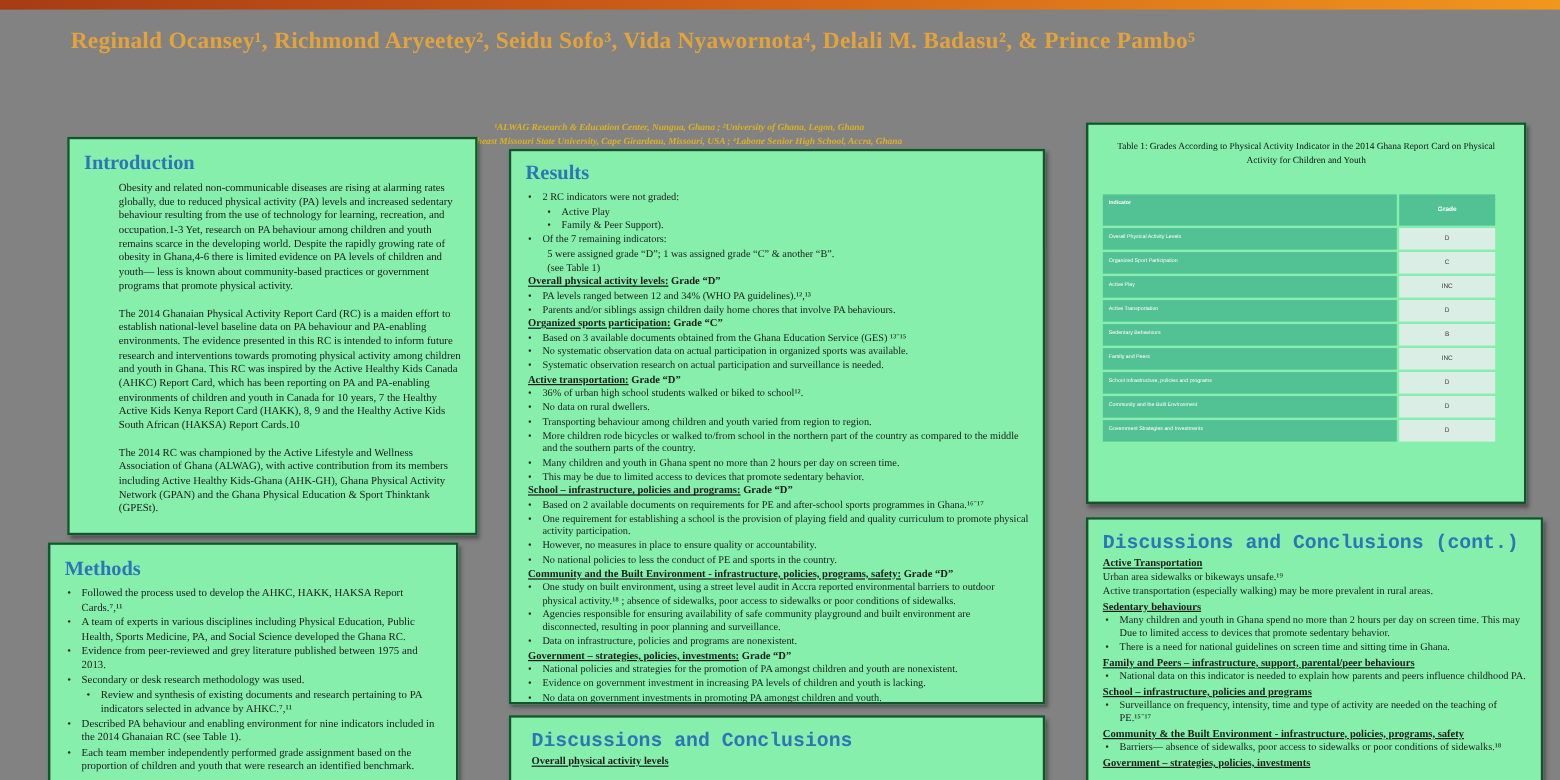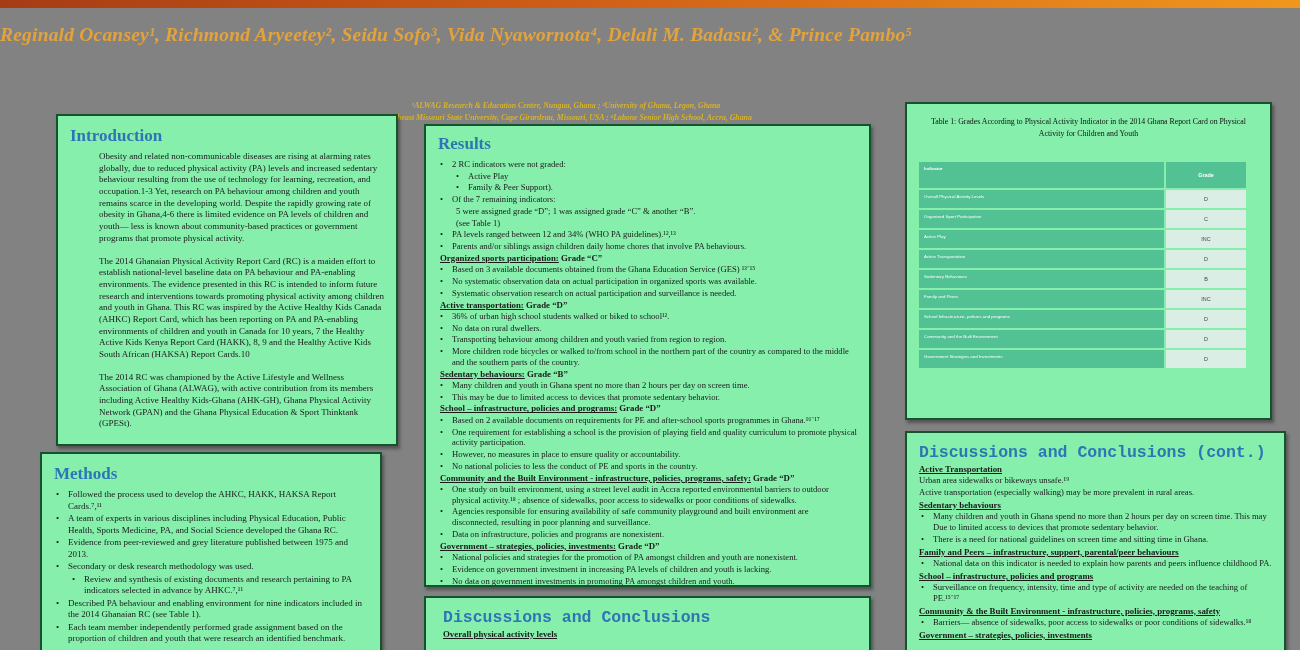--- a/index.html
+++ b/index.html
@@ -6,22 +6,22 @@
   body{
     width:1300px;height:650px;overflow:hidden;position:relative;
     background:var(--bg,#828282);
     font-family:"Liberation Serif", serif;
   }
   .topbar{
     position:absolute;top:0;left:0;width:1300px;height:8px;
     background:linear-gradient(90deg,var(--bar1,#a63c14) 0%,var(--bar2,#cf5f17) 45%,var(--bar3,#f0971d) 100%);
   }
   .authors{
-    position:absolute;top:24px;left:0;width:1055px;text-align:left;
-    color:var(--gold,#e3a33c);font-weight:bold;font-size:19.5px;letter-spacing:.2px;font-style:italic;
+    position:absolute;top:24px;left:0;width:1055px;text-align:center;
+    color:var(--gold,#e3a33c);font-weight:bold;font-size:19.5px;letter-spacing:.2px;
   }
   .affils{
     position:absolute;top:74px;left:0;width:1132px;text-align:center;
     color:var(--yellow,#d9b225);font-weight:bold;font-style:italic;font-size:7.8px;line-height:1.5;margin-top:26px;
   }
   .panel{
     position:absolute;background:#86efac;border:2px solid #14532d;
     box-shadow:2px 3px 3px rgba(40,40,40,.5);
     box-sizing:border-box;overflow:hidden;color:#1a1a1a;
   }
@@ -105,32 +105,32 @@
 <div class="panel panel-results" style="left:424px;top:124px;width:447px;height:463px;">
   <div class="inner" style="padding:8px 12px;">
     <div class="ptitle">Results</div>
     <div>
         <div class="li b1"><span class="blt">•</span><span>2 RC indicators were not graded:</span></div>
         <div class="li b2"><span class="blt">•</span><span>Active Play</span></div>
         <div class="li b2"><span class="blt">•</span><span>Family &amp; Peer Support).</span></div>
         <div class="li b1"><span class="blt">•</span><span>Of the 7 remaining indicators:</span></div>
         <div class="plain">5 were assigned grade “D”; 1 was assigned grade “C” &amp; another “B”.</div>
         <div class="plain">(see  Table 1)</div>
+        <div class="gh"><span class="u">Overall physical activity levels:</span><span> Grade “D”</span></div>
         <div class="li b1"><span class="blt">•</span><span>PA levels ranged between 12 and 34% (WHO PA guidelines).¹²,¹³</span></div>
         <div class="li b1"><span class="blt">•</span><span>Parents and/or siblings assign children daily home chores that involve PA  behaviours.</span></div>
         <div class="gh"><span class="u">Organized sports participation:</span><span> Grade “C”</span></div>
         <div class="li b1"><span class="blt">•</span><span>Based on 3 available documents obtained from the Ghana Education Service (GES) ¹³⁻¹⁵</span></div>
         <div class="li b1"><span class="blt">•</span><span>No systematic observation data on actual participation in organized sports was available.</span></div>
         <div class="li b1"><span class="blt">•</span><span>Systematic observation research on actual participation and surveillance is needed.</span></div>
         <div class="gh"><span class="u">Active transportation:</span><span> Grade “D”</span></div>
         <div class="li b1"><span class="blt">•</span><span>36% of urban high school students walked or biked to school¹².</span></div>
         <div class="li b1"><span class="blt">•</span><span>No data on rural dwellers.</span></div>
         <div class="li b1"><span class="blt">•</span><span>Transporting  behaviour among children  and youth varied from region to region.</span></div>
         <div class="li b1"><span class="blt">•</span><span>More children rode bicycles or walked to/from school in the northern part of the country as compared to the middle and the southern parts of the country.</span></div>
-        <div class="gh"><span class="u">Sedentary behaviours:</span><span>  Grade “B”</span></div>
         <div class="li b1"><span class="blt">•</span><span>Many children and youth in Ghana spent no more than 2 hours per day on screen time.</span></div>
         <div class="li b1"><span class="blt">•</span><span>This may be due to limited access to devices that promote sedentary behavior.</span></div>
         <div class="gh"><span class="u">School – infrastructure, policies and programs:</span><span> Grade “D”</span></div>
         <div class="li b1"><span class="blt">•</span><span>Based on 2 available documents on requirements for PE and after-school sports programmes in Ghana.¹⁶⁻¹⁷</span></div>
         <div class="li b1"><span class="blt">•</span><span>One requirement for establishing a school is the provision of playing field and quality curriculum to promote physical activity participation.</span></div>
         <div class="li b1"><span class="blt">•</span><span>However, no measures in place to ensure quality or accountability.</span></div>
         <div class="li b1"><span class="blt">•</span><span>No national policies to less the conduct of PE and sports in the country.</span></div>
         <div class="gh"><span class="u">Community and the Built Environment - infrastructure, policies, programs, safety:</span><span> Grade “D”</span></div>
         <div class="li b1"><span class="blt">•</span><span>One study on built environment, using a street level audit in Accra reported environmental barriers to outdoor physical activity.¹⁸ ;  absence of sidewalks, poor access to sidewalks or poor conditions of sidewalks.</span></div>
         <div class="li b1"><span class="blt">•</span><span>Agencies responsible for ensuring availability of safe community playground and built environment are disconnected, resulting in poor planning and surveillance.</span></div>

